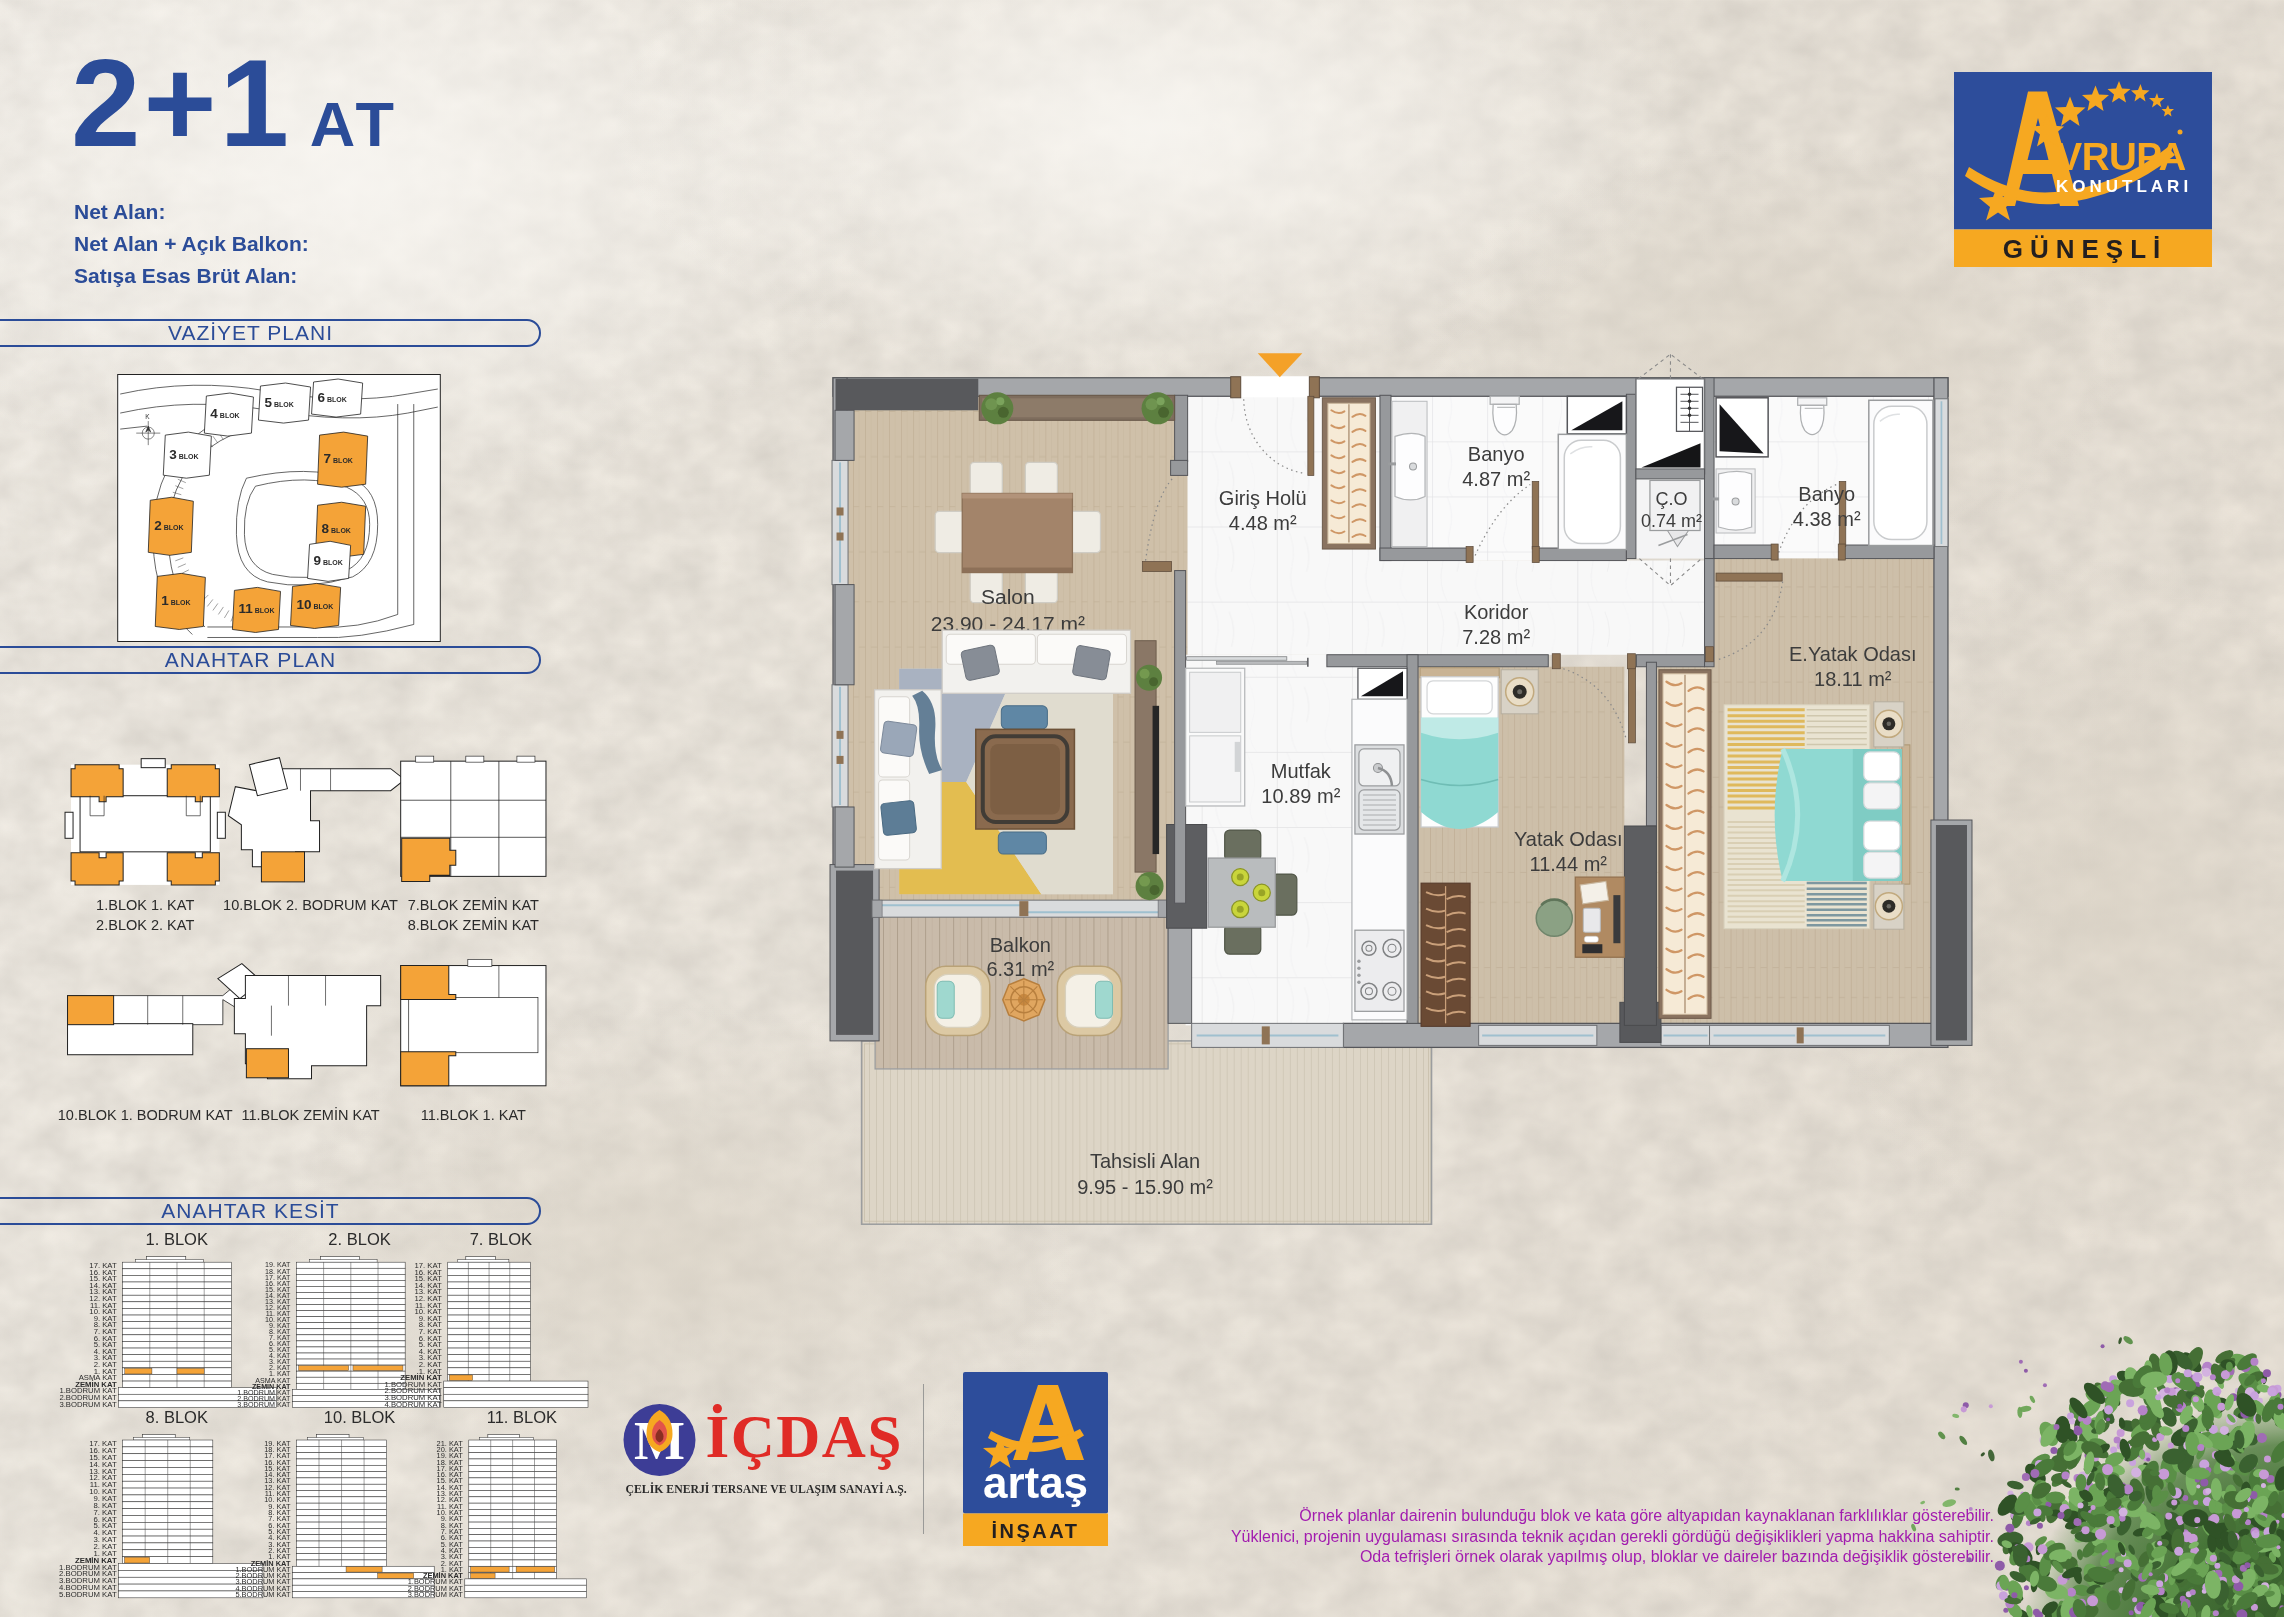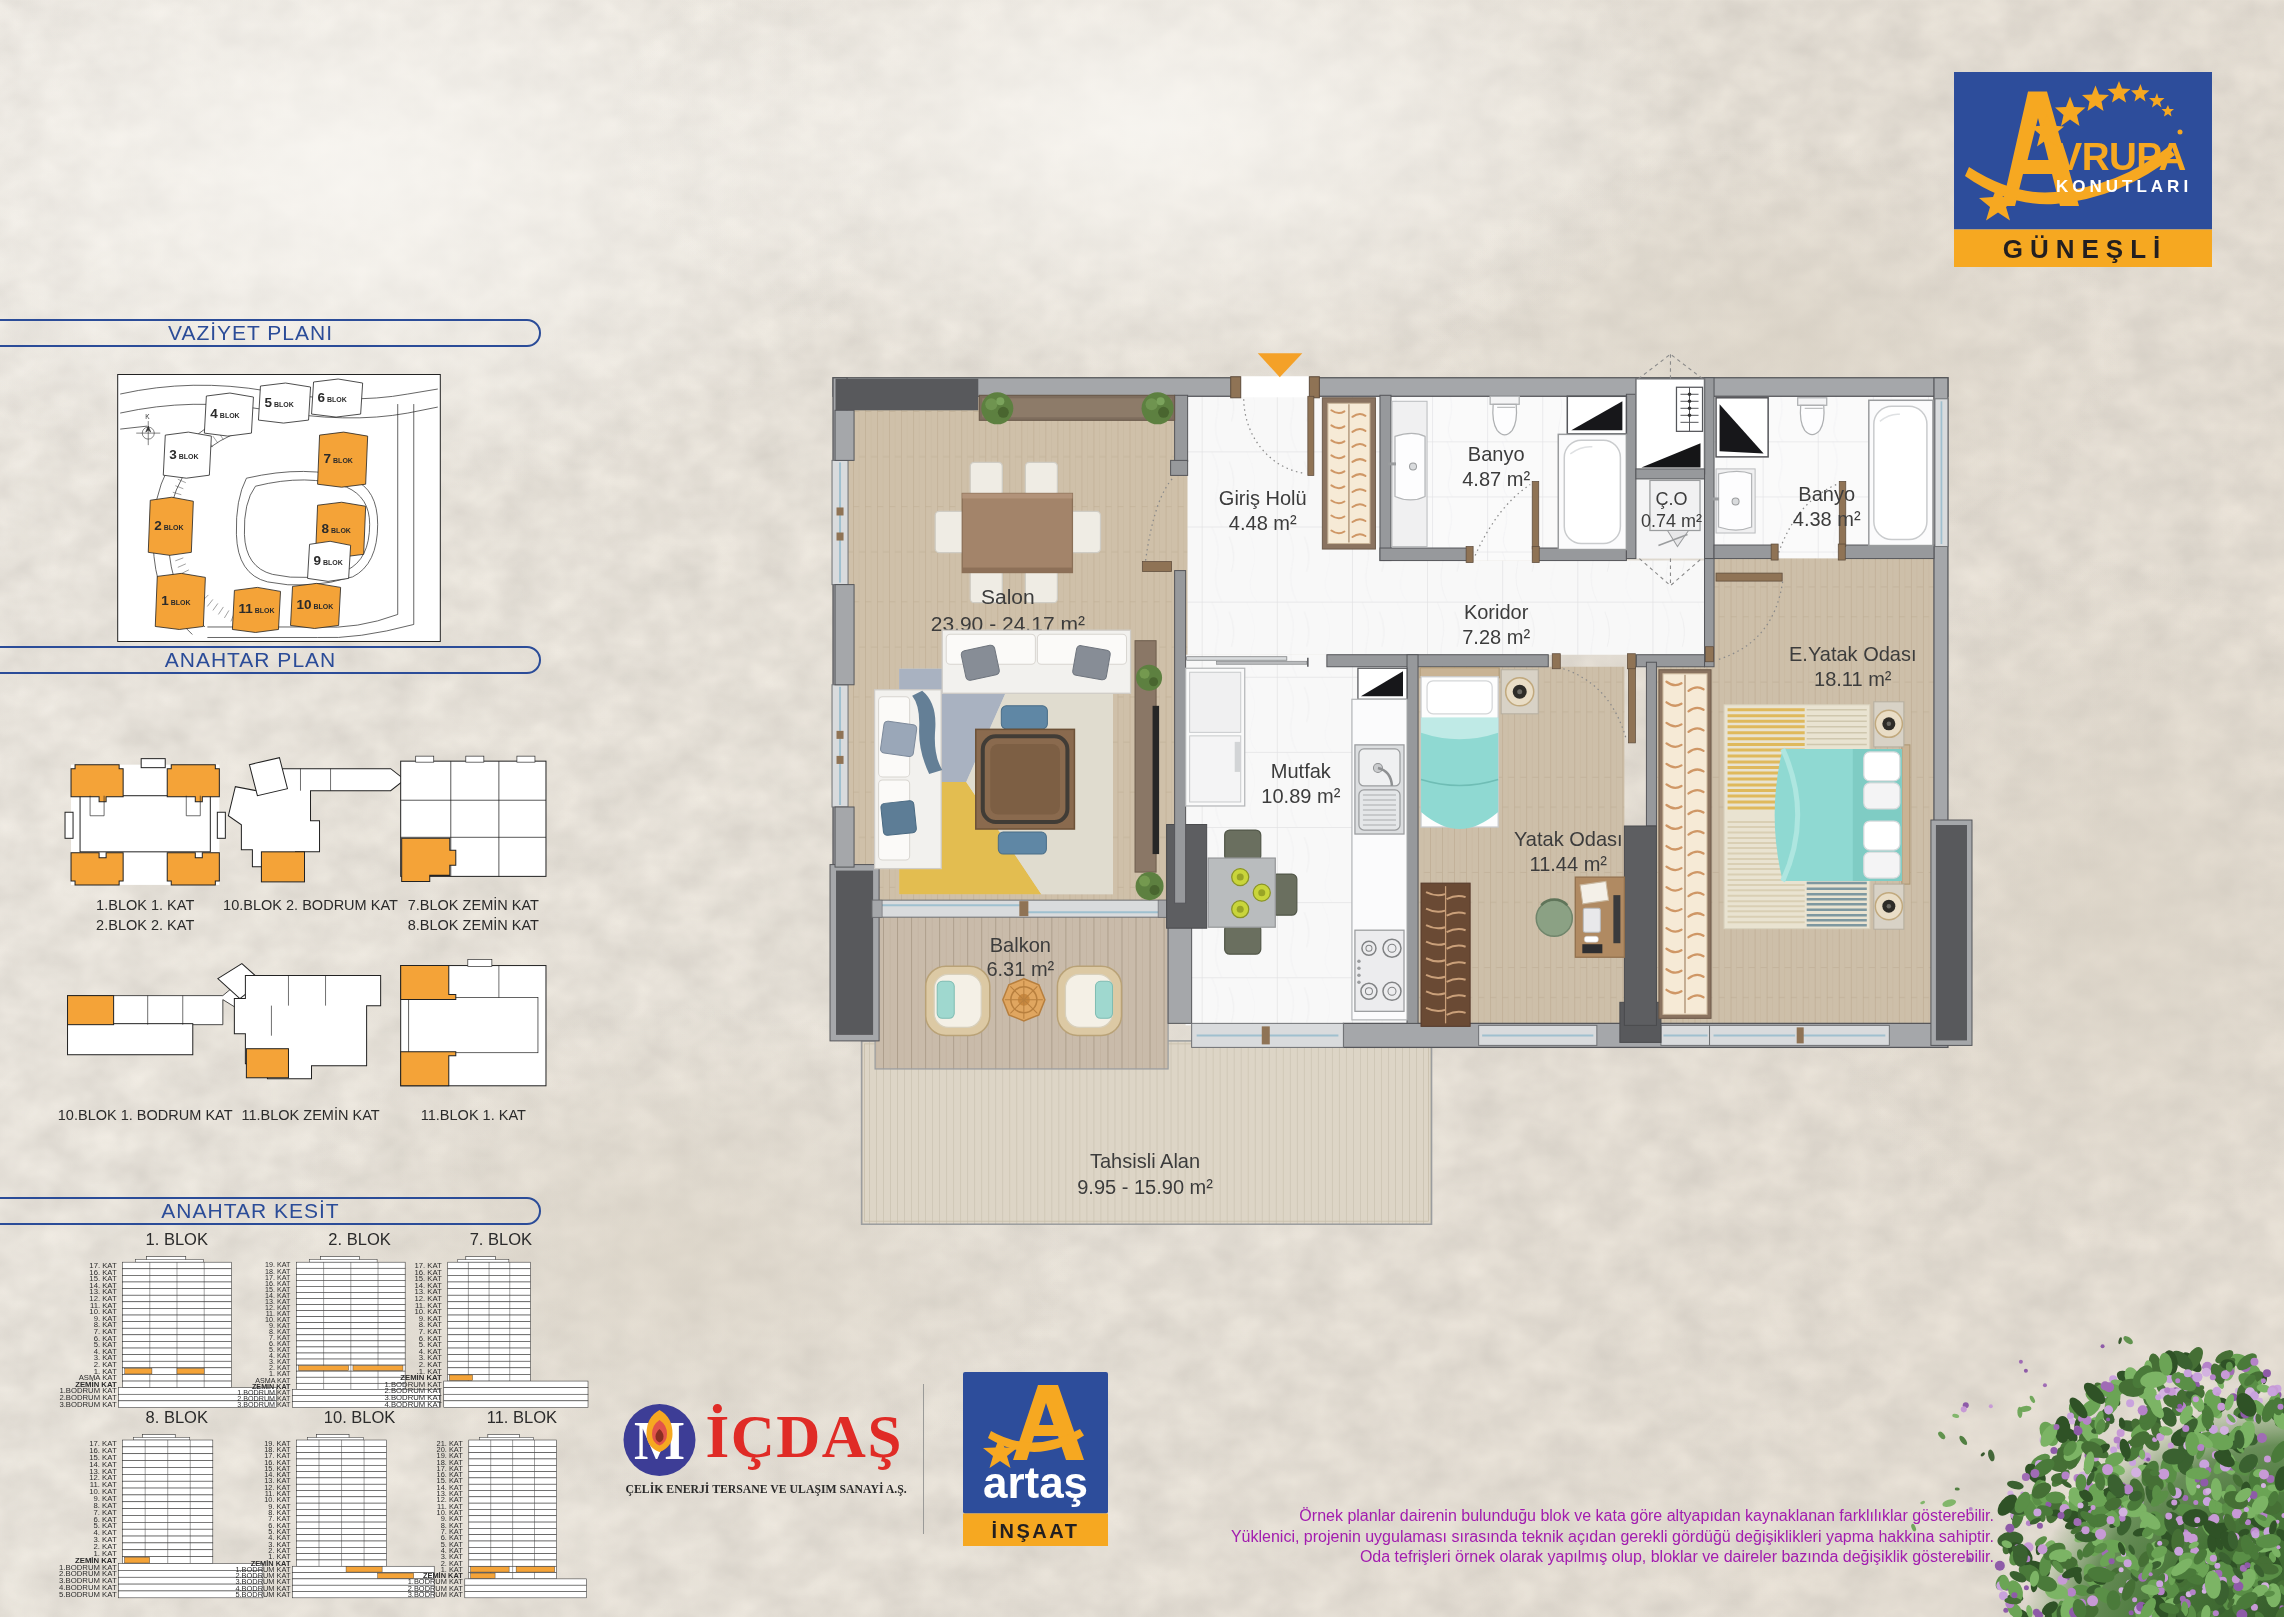--- a/index.html
+++ b/index.html
@@ -38,21 +38,23 @@
 <ellipse cx="1350" cy="2500" rx="800" ry="500" fill="url(#blotch1)"></ellipse>
 <ellipse cx="4200" cy="1800" rx="600" ry="700" fill="url(#blotch1)"></ellipse>
 <radialGradient id="hl1" cx="0.5" cy="0.5" r="0.5">
         <stop offset="0" stop-color="#faf8f4" stop-opacity="0.85"></stop>
         <stop offset="1" stop-color="#faf8f4" stop-opacity="0"></stop>
       </radialGradient>
 <ellipse cx="700" cy="350" rx="1100" ry="650" fill="url(#hl1)"></ellipse>
 <ellipse cx="2300" cy="250" rx="1100" ry="520" fill="url(#hl1)"></ellipse>
 </svg>
 
-
+<div class="abs blue" style="left:71px;top:31px;font-size:125px;font-weight:bold;letter-spacing:3px">2+1<span style="font-size:63px;letter-spacing:5px"> AT</span></div>
+
+<div class="abs blue" style="left:74px;top:196px;font-size:21px;font-weight:bold;line-height:32px">Net Alan:<br>Net Alan + Açık Balkon:<br>Satışa Esas Brüt Alan:</div>
 
 <div class="hdrbox" style="left:-40px;top:319px;width:581px">VAZİYET PLANI</div>
 
 <div class="hdrbox" style="left:-40px;top:646px;width:581px">ANAHTAR PLAN</div>
 
 <div class="hdrbox" style="left:-40px;top:1197px;width:581px">ANAHTAR KESİT</div>
 
 <svg class="abs" style="left:117px;top:374px" width="324" height="268" viewBox="0 0 646 535">
 <rect x="1" y="1" width="644" height="533" fill="#ffffff" stroke="#222" stroke-width="2"></rect>
 <g fill="none" stroke="#333" stroke-width="1.5">

